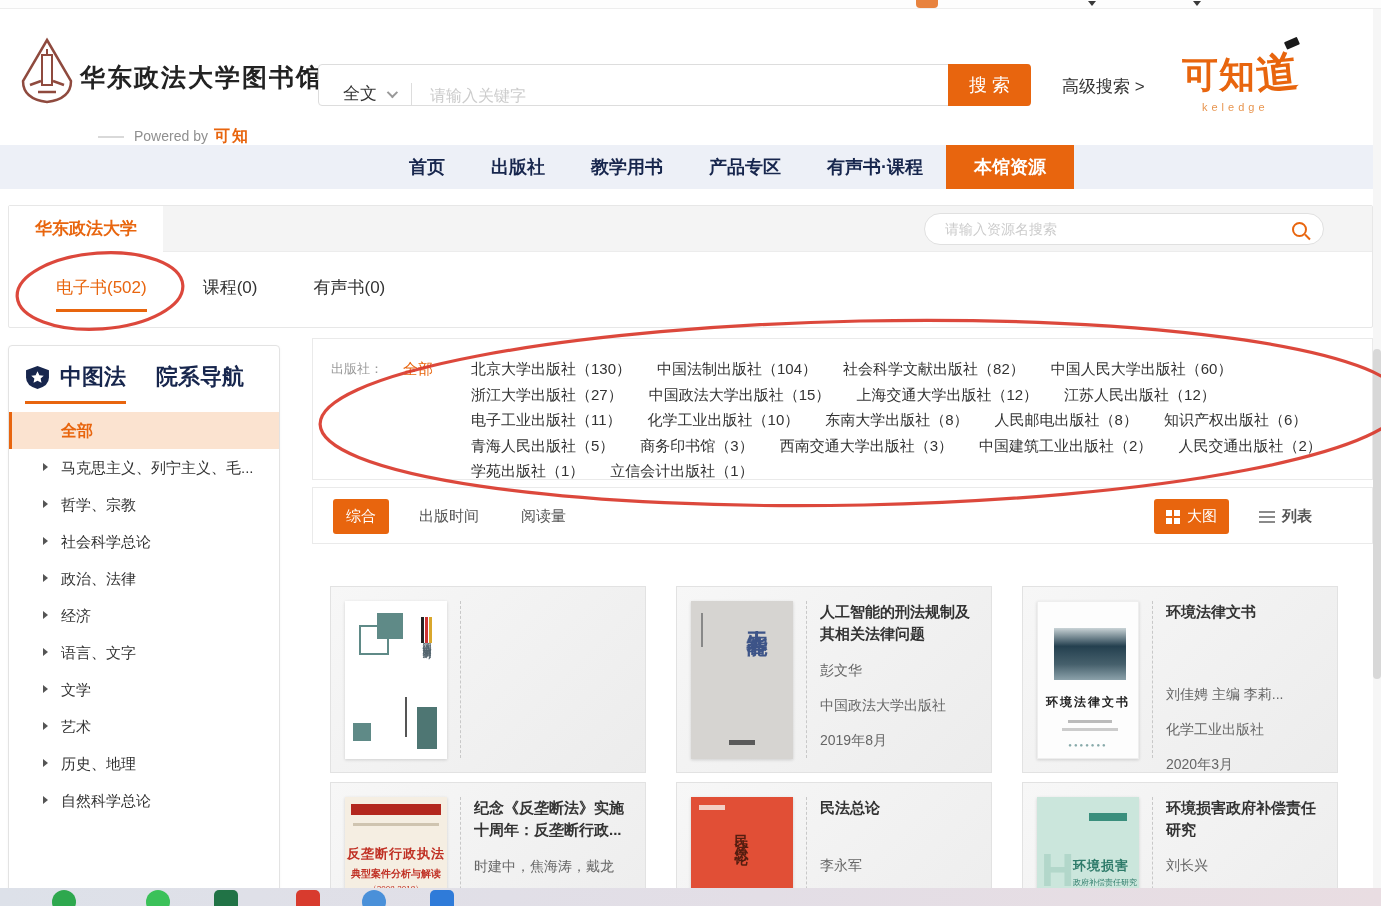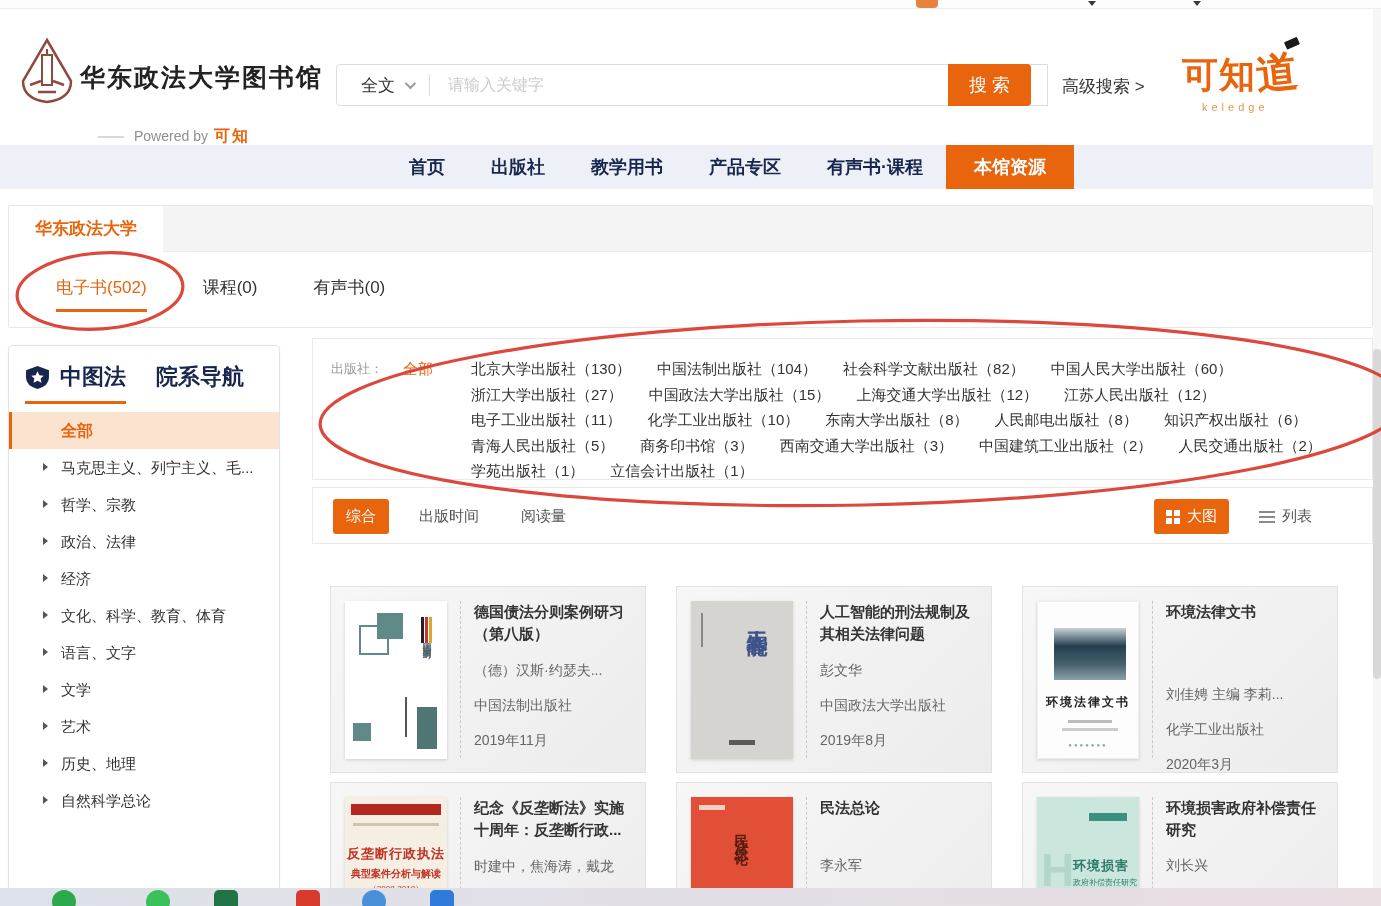--- a/index.html
+++ b/index.html
@@ -11,21 +11,21 @@
   
   .top-strip { left:0; top:0; width:1381px; height:9px; background:#fdfdfd; border-bottom:1px solid #ededed; }
   .top-blob { left:916px; top:0; width:22px; height:8px; background:#e8833f; border-radius:0 0 4px 4px; }
   .top-caret { width:0; height:0; border-left:4px solid transparent; border-right:4px solid transparent; border-top:5px solid #3a3a3a; top:1px; }
 
   
   .site-title { left:80px; top:52px; font-size:25px; font-weight:bold; color:#222; letter-spacing:2px; }
   .powered { left:98px; top:117px; font-size:14px; color:#8f8f8f; }
   .powered .dash { display:inline-block; width:26px; height:2px; background:#d9d9d9; vertical-align:middle; margin-right:10px; }
   .powered .brand { color:#e8650e; font-weight:bold; font-size:16px; margin-left:6px; letter-spacing:2px; }
-  .searchbar { left:336px; top:55px; width:712px; height:42px; background:#fff; border:1px solid #ddd; border-radius:4px 0 0 4px; display:flex; align-items:center; }
+  .searchbar { left:318px; top:55px; width:712px; height:42px; background:#fff; border:1px solid #ddd; border-radius:4px 0 0 4px; display:flex; align-items:flex-end; }
   .scope { padding:0 12px 0 24px; font-size:17px; color:#333; cursor:pointer; display:flex; align-items:center; }
   .chev { display:inline-block; width:8px; height:8px; border-right:2px solid #999; border-bottom:2px solid #999; transform:rotate(45deg) translateY(-2px); margin-left:10px; }
   .sdiv { width:1px; height:22px; background:#ddd; margin:0 4px; }
   .searchbar input { flex:1; border:none; outline:none; font-size:16px; padding-left:14px; color:#333; background:transparent; }
   .searchbar input::placeholder { color:#ccc; }
   .search-btn { left:948px; top:55px; width:83px; height:42px; background:#e8650e; color:#fff; font-size:18px; border:none; border-radius:0 4px 4px 0; cursor:pointer; }
   .adv { left:1062px; top:66px; font-size:17px; color:#333; cursor:pointer; }
   .klogo { left:1182px; top:36px; width:150px; height:80px; }
   .klogo .main { font-size:36px; font-weight:bold; color:#e8650e; letter-spacing:1px; }
   .klogo .glyph { font-size:42px; font-weight:bold; color:#e8650e; display:inline-block; transform:rotate(-6deg); position:relative; }
@@ -72,21 +72,21 @@
 
   
   .sort-panel { left:312px; top:487px; width:1061px; height:57px; background:#fff; border:1px solid #eaeaea; display:flex; align-items:center; padding:2px 60px 0 20px; }
   .sort-opt { font-size:15px; color:#555; margin-right:42px; cursor:pointer; }
   .sort-opt.active { background:#e8650e; color:#fff; padding:8px 13px; border-radius:3px; margin-right:30px; }
   .view-group { margin-left:auto; display:flex; align-items:center; }
   .big-btn { background:#e8650e; color:#fff; font-size:15px; padding:8px 12px; border-radius:3px; display:flex; align-items:center; cursor:pointer; }
   .icon-grid { width:14px; height:14px; margin-right:7px; position:relative; }
   .icon-grid i { position:absolute; width:6px; height:6px; background:#fff; }
   .icon-grid i:nth-child(2){ left:8px; } .icon-grid i:nth-child(3){ top:8px; } .icon-grid i:nth-child(4){ left:8px; top:8px; }
-  .list-btn { display:flex; align-items:center; margin-left:30px; font-size:15px; color:#555; cursor:pointer; }
+  .list-btn { display:flex; align-items:center; margin-left:30px; font-size:15px; color:#555; cursor:pointer;font-weight:bold; }
   .icon-list { width:16px; height:12px; margin-right:7px; border-top:2px solid #8a8a8a; border-bottom:2px solid #8a8a8a; position:relative; }
   .icon-list::after { content:""; position:absolute; left:0; top:3px; width:16px; height:2px; background:#8a8a8a; }
 
   
   .book-card { width:316px; height:187px; border:1px solid #e2e2e2; background:linear-gradient(135deg,#f7f7f7 0%,#ececec 100%); padding:14px; display:flex; cursor:pointer; }
   .cover { width:102px; height:158px; flex:0 0 auto; position:relative; overflow:hidden; box-shadow:0 1px 3px rgba(0,0,0,.15); }
   .card-sep { border-left:1px dashed #c8c8c8; margin:0 13px; }
   .card-info { flex:1; min-width:0; }
   .b-title { font-size:15px; font-weight:bold; color:#333; line-height:22px; max-height:44px; overflow:hidden; }
   .b-meta { font-size:14px; color:#666; margin-top:17px; white-space:nowrap; overflow:hidden; }
@@ -186,20 +186,24 @@
   <span class="nav-item">出版社</span>
   <span class="nav-item">教学用书</span>
   <span class="nav-item">产品专区</span>
   <span class="nav-item">有声书·课程</span>
   <span class="nav-item active">本馆资源</span>
 </div>
 
 <div class="abs lib-panel">
   <div class="lib-bar">
     <span class="school-tab">华东政法大学</span>
+    <div class="res-search">
+      <input type="text" placeholder="请输入资源名搜索" style="">
+      <span class="mag"></span>
+    </div>
   </div>
   <div class="res-tabs">
     <span class="res-tab active">电子书(502)</span>
     <span class="res-tab">课程(0)</span>
     <span class="res-tab">有声书(0)</span>
   </div>
 </div>
 
 <div class="abs sidebar">
   <div class="sb-head">
@@ -209,23 +213,23 @@
         <path d="M12 6 L13.8 9.8 L18 10.3 L15 13 L15.8 17 L12 15 L8.2 17 L9 13 L6 10.3 L10.2 9.8 Z" fill="#fff"></path>
       </svg>
       <span class="lbl">中图法</span>
     </div>
     <span class="sb-tab2">院系导航</span>
   </div>
   <ul class="sb-list">
     <li class="active">全部</li>
     <li><i class="arr"></i><span>马克思主义、列宁主义、毛...</span></li>
     <li><i class="arr"></i><span>哲学、宗教</span></li>
+    <li><i class="arr"></i><span>社会科学总论</span></li>
     <li><i class="arr"></i><span>政治、法律</span></li>
     <li><i class="arr"></i><span>经济</span></li>
-    <li><i class="arr"></i><span>文化、科学、教育、体育</span></li>
     <li><i class="arr"></i><span>语言、文字</span></li>
     <li><i class="arr"></i><span>文学</span></li>
     <li><i class="arr"></i><span>艺术</span></li>
     <li><i class="arr"></i><span>历史、地理</span></li>
     <li><i class="arr"></i><span>自然科学总论</span></li>
 
   </ul>
 </div>
 
 <div class="abs pub-panel">
@@ -287,26 +291,20 @@
 </div>
 
 <div class="abs book-card" style="left:330px;top:586px;">
   <div class="cover cover1">
     <span class="sqo"></span><span class="sqf"></span>
     <span class="flag"><i></i><i></i><i></i></span>
     <span class="t vtext">德国债法分则案例研习</span>
     <span class="bl"></span><span class="br"></span><span class="vl"></span>
   </div>
   <div class="card-sep"></div>
-  <div class="card-info">
-    <div class="b-title">德国债法分则案例研习（第八版）</div>
-    <div class="b-meta">（德）汉斯·约瑟夫...</div>
-    <div class="b-meta">中国法制出版社</div>
-    <div class="b-meta">2019年11月</div>
-  </div>
 </div>
 
 <div class="abs book-card" style="left:676px;top:586px;">
   <div class="cover cover2">
     <span class="s1"></span>
     <span class="t vtext">人工智能</span>
     <span class="bar"></span>
   </div>
   <div class="card-sep"></div>
   <div class="card-info">

